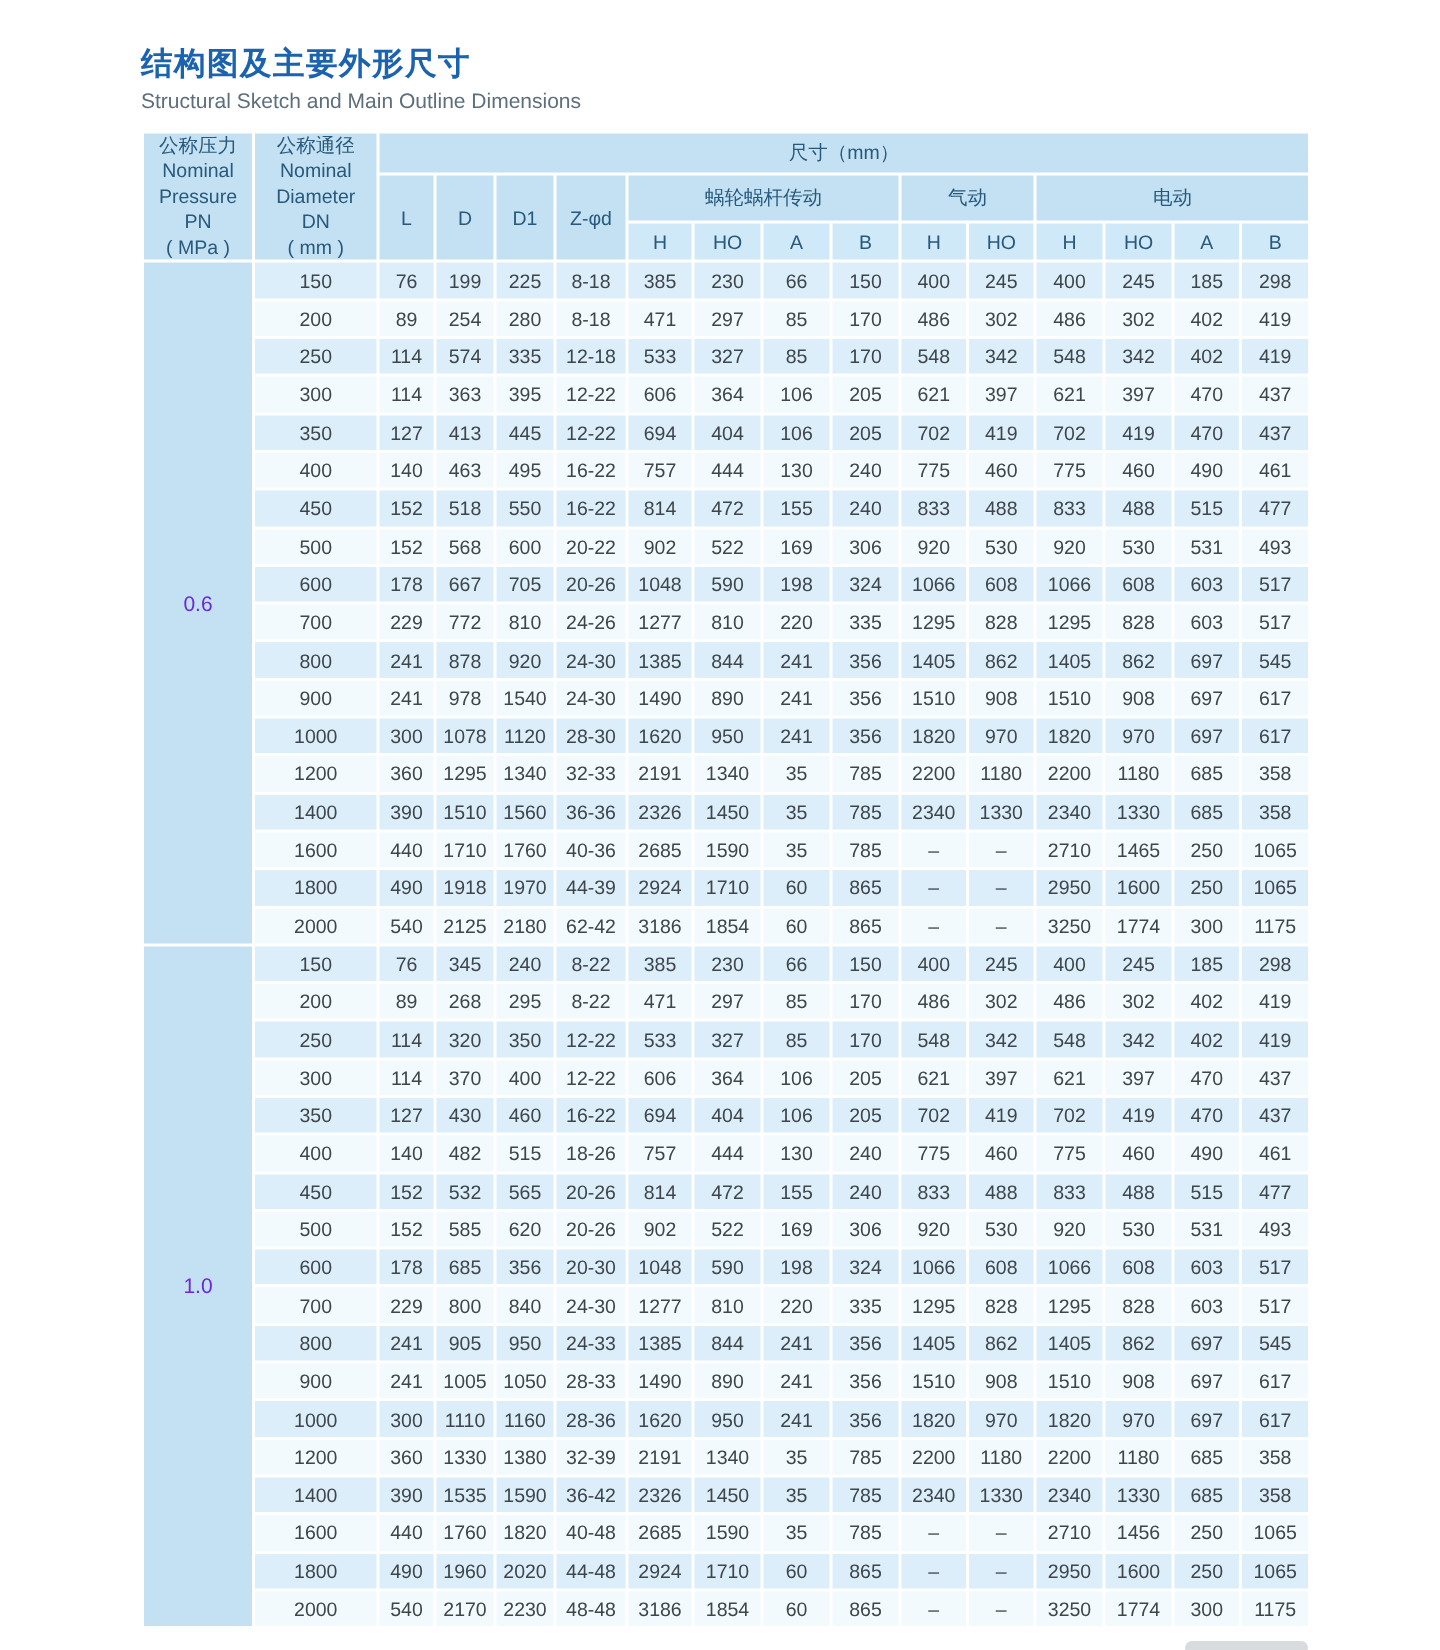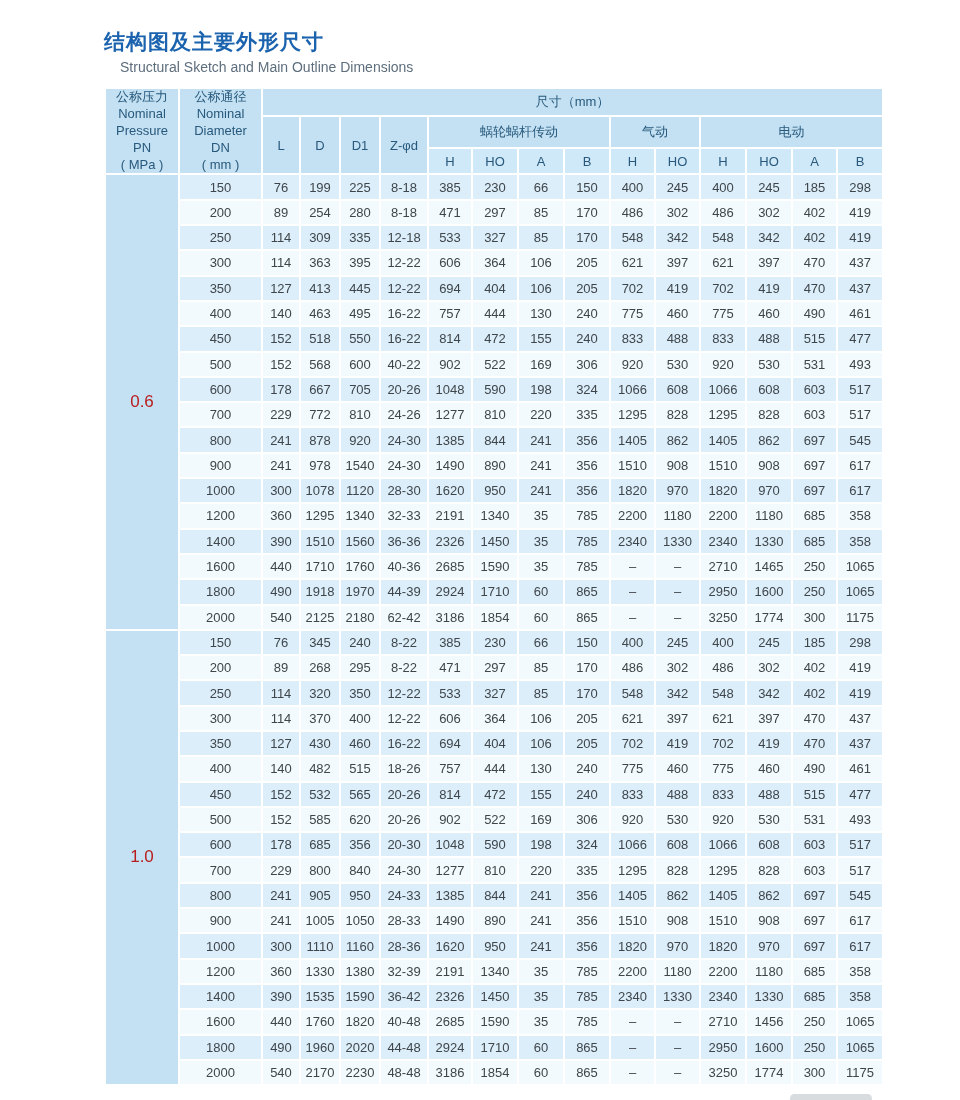--- a/index.html
+++ b/index.html
@@ -1,27 +1,27 @@
 <!DOCTYPE html>
 <html><head>
 <meta charset="utf-8">
 <style>
   html,body{margin:0;padding:0;}
   body{
     width:960px;height:1100px;background:#ffffff;
     font-family:"Liberation Sans","DejaVu Sans",sans-serif;
     position:relative;overflow:hidden;
   }
-  .content{position:absolute;left:104px;top:28px;width:786px;}
+  .content{position:absolute;left:94px;top:28px;width:786px;}
   .page-title{
     color:var(--title-blue,#1b63ae);font-size:21px;font-weight:bold;
     letter-spacing:1px;margin:0 0 3px 0;
   }
   .page-subtitle{
-    color:var(--subtitle-gray,#5e6e7d);font-size:14px;margin:0 0 12px 16px;
+    color:var(--subtitle-gray,#5e6e7d);font-size:14px;margin:0 0 12px 0;
   }
   table.dims{
     border-collapse:separate;border-spacing:2px;table-layout:fixed;
     width:780px;
   }
   table.dims th,table.dims td{
     text-align:center;vertical-align:middle;padding:0;
     font-size:13px;overflow:hidden;
   }
   thead th{
@@ -36,21 +36,21 @@
     background:var(--header-bg,#c3e1f3);
   }
   th.th-base{background:var(--header-bg,#c3e1f3);}
   tbody td{
     height:23.3px;color:var(--cell-text,#3f464b);
   }
   tbody tr.r-dark td{background:var(--row-dark,#dceefa);}
   tbody tr.r-light td{background:var(--row-light,#f3fafd);}
   tbody td.pn-cell{
     background:var(--header-bg,#c3e1f3) !important;
-    color:#b91c1c;font-size:17px;margin-left:45px;
+    color:#6d28d9;font-size:14px;margin-left:45px;
   }
   .scroll-thumb{
     position:absolute;left:790px;top:1094px;width:82px;height:9px;
     background:#d9dcde;border-radius:5px;
   }
 </style>
 </head>
 <body style="--title-blue: #1b63ae; --subtitle-gray: #5e6e7d; --header-bg: #c3e1f3; --subheader-bg: #cfe9f8; --row-dark: #dceefa; --row-light: #f3fafd; --header-text: #28597c; --cell-text: #3f464b;">
 
 <div class="content">
@@ -144,21 +144,21 @@
           <td>486</td>
           <td>302</td>
           <td>486</td>
           <td>302</td>
           <td>402</td>
           <td>419</td>
         </tr>
         <tr class="r-dark">
           <td>250</td>
           <td>114</td>
-          <td>309</td>
+          <td>574</td>
           <td>335</td>
           <td>12-18</td>
           <td>533</td>
           <td>327</td>
           <td>85</td>
           <td>170</td>
           <td>548</td>
           <td>342</td>
           <td>548</td>
           <td>342</td>
@@ -231,21 +231,21 @@
           <td>833</td>
           <td>488</td>
           <td>515</td>
           <td>477</td>
         </tr>
         <tr class="r-light">
           <td>500</td>
           <td>152</td>
           <td>568</td>
           <td>600</td>
-          <td>40-22</td>
+          <td>20-22</td>
           <td>902</td>
           <td>522</td>
           <td>169</td>
           <td>306</td>
           <td>920</td>
           <td>530</td>
           <td>920</td>
           <td>530</td>
           <td>531</td>
           <td>493</td>

